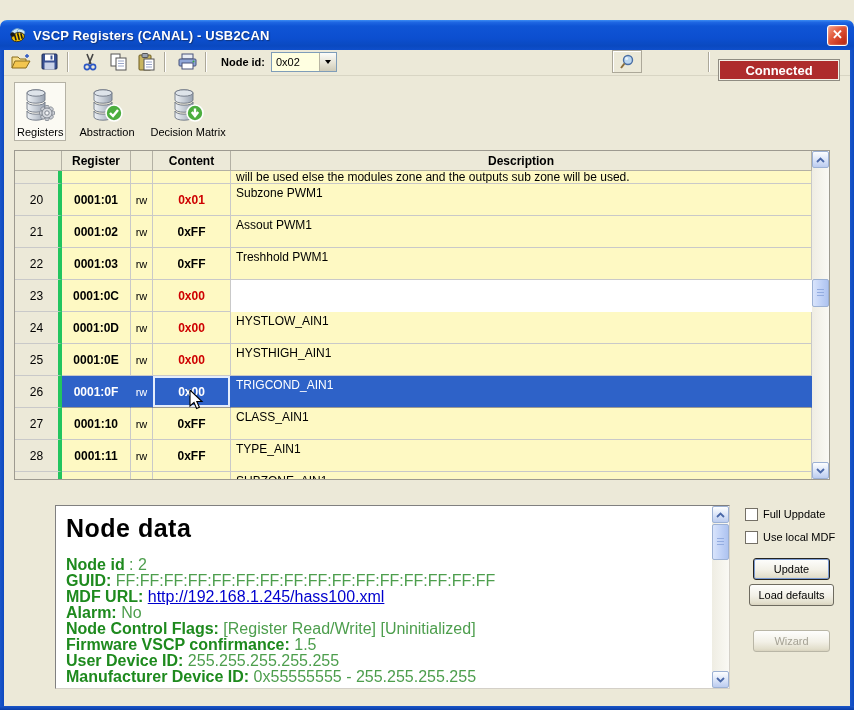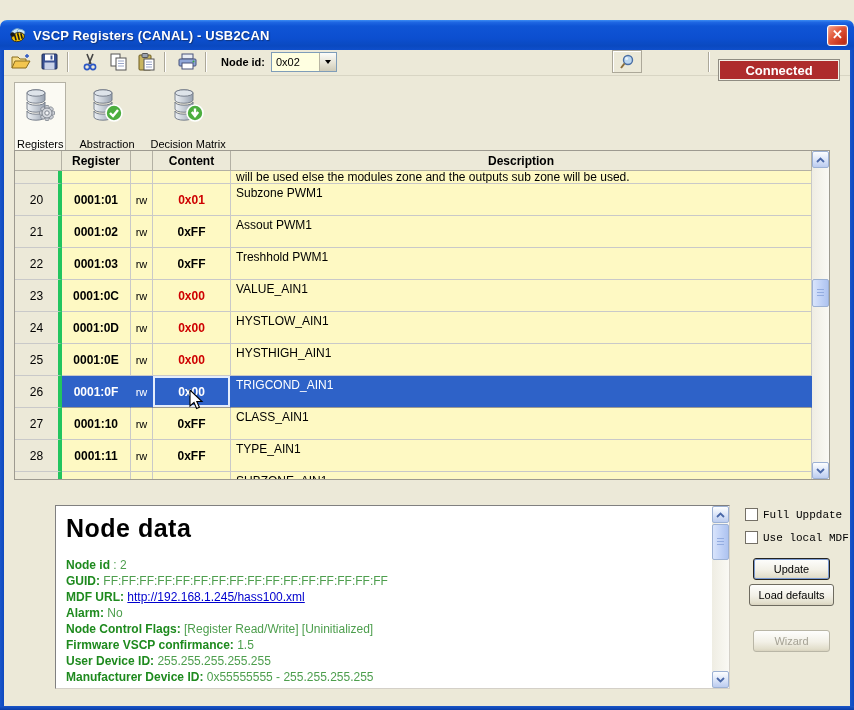--- a/index.html
+++ b/index.html
@@ -61,21 +61,21 @@
     position:absolute; left:714px; top:11px; width:122px; height:22px;
     border:1px solid #8F8C82; box-shadow:inset 0 0 0 1px #F4F2E8;
     background:var(--connected_red); display:flex; align-items:center; justify-content:center;
   }
   .connected span { color:#fff; font-weight:bold; font-size:13px; }
 
   
   .tabbar { position:absolute; left:14px; top:82px; display:flex; gap:10px; }
   .tab { display:flex; flex-direction:column; align-items:center; padding:4px 2px 2px; border:1px solid transparent; }
   .tab.selected { background:#FBFAF3; border:1px solid #B5B2A5; }
-  .tab-label { font-size:11px; margin-top:15px; white-space:nowrap; }
+  .tab-label { font-size:11px; margin-top:3px; white-space:nowrap; }
 
   
   .tablebox {
     position:absolute; left:14px; top:150px; width:816px; height:330px;
     border:1px solid #9D9A90; background:#fff; display:flex; overflow:hidden;
   }
   .grid { width:797px; display:flex; flex-direction:column; }
   .trow { display:flex; height:32px; flex:0 0 auto; }
   .thead { height:20px; }
   .tc { border-right:1px solid #C9C9C9; border-bottom:1px solid #C9C9C9; overflow:hidden; background:#fef9c3; }
@@ -116,29 +116,29 @@
   .chev { width:9px; height:6px; }
 
   
   .nodebox {
     position:absolute; left:55px; top:505px; width:675px; height:184px; background:#fff;
     border-top:1px solid #808080; border-left:1px solid #808080; border-right:1px solid #D4D0C8; border-bottom:1px solid #D4D0C8;
     display:flex; overflow:hidden;
   }
   .nd-content { flex:1; padding:8px 6px 0 10px; overflow:hidden; }
   .nd-heading { font-size:25px; font-weight:bold; color:#000; margin-bottom:14px; letter-spacing:.5px; }
-  .nd-line { font-size:12px; line-height:16px; white-space:nowrap; }
+  .nd-line { font-size:16px; line-height:16px; white-space:nowrap; }
   .nd-label { font-weight:bold; color:var(--green_label); }
   .nd-value { color:var(--green_value); }
   .nd-value.link { color:var(--link_blue); text-decoration:underline; }
   .nd-sbar { width:17px; flex:0 0 auto; position:relative; background:linear-gradient(90deg,#EFEDE3,#FAF9F4); }
 
   
   .rightpanel { position:absolute; left:745px; top:508px; width:100px; }
-  .chk-row { display:flex; align-items:flex-end; margin-bottom:10px;font-family:Liberation Mono, monospace; }
+  .chk-row { display:flex; align-items:flex-start; margin-bottom:10px; }
   .chk { width:13px; height:13px; background:#fff; border:1px solid #747066; margin-right:5px; flex:0 0 auto; }
   .chk-label { font-size:11px; white-space:nowrap; }
   .xp-btn {
     display:block; text-align:center; font-size:11px; color:#000;
     background:linear-gradient(180deg,#FEFEFD,#F2F0E6 55%,#E2DECB 90%,#D8D3BE);
     border:1px solid #6E6B60; border-radius:3px; height:22px; line-height:20px;
   }
   .btn-update { width:77px; margin:14px 0 0 8px; border:1px solid #24231F; box-shadow:0 0 0 1px #7A9AD1 inset; }
   .btn-load { width:85px; margin:4px 0 0 4px; }
   .btn-wizard { width:77px; margin:24px 0 0 8px; color:#A5A295; border-color:#B9B6A6; }
@@ -349,21 +349,20 @@
         <div class="tc c-reg">0001:03</div>
         <div class="tc c-flag">rw</div>
         <div class="tc c-content">0xFF</div>
         <div class="tc c-desc">Treshhold PWM1</div>
       </div>
       <div class="trow">
         <div class="tc c-num">23</div>
         <div class="tc c-reg">0001:0C</div>
         <div class="tc c-flag">rw</div>
         <div class="tc c-content red">0x00</div>
-        <div class="tc c-desc">VALUE_AIN1</div>
       </div>
       <div class="trow">
         <div class="tc c-num">24</div>
         <div class="tc c-reg">0001:0D</div>
         <div class="tc c-flag">rw</div>
         <div class="tc c-content red">0x00</div>
         <div class="tc c-desc">HYSTLOW_AIN1</div>
       </div>
       <div class="trow">
         <div class="tc c-num">25</div>

